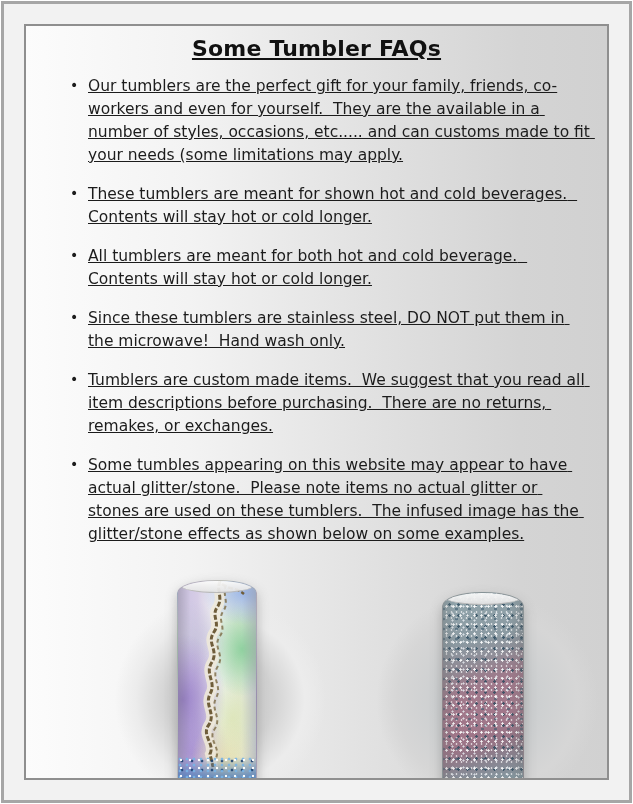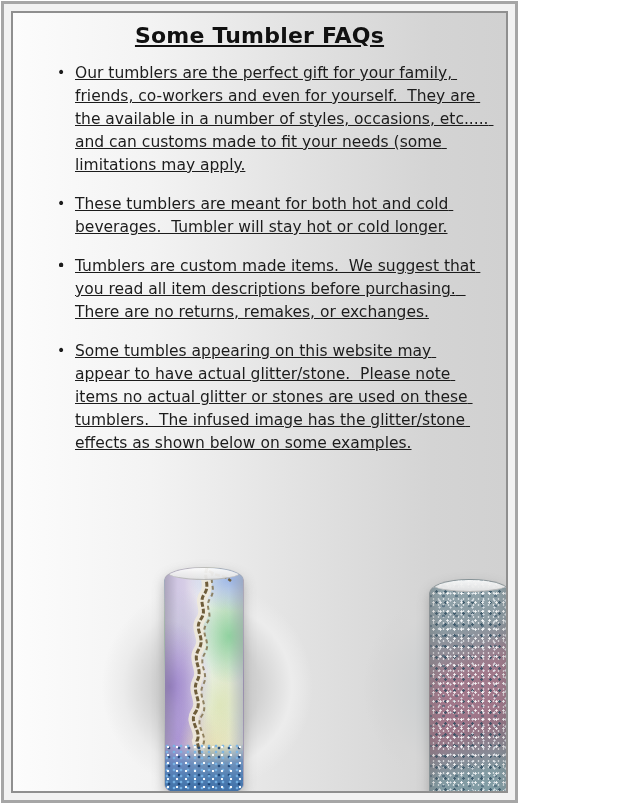--- a/index.html
+++ b/index.html
@@ -1,22 +1,22 @@
 <!DOCTYPE html>
 <html><head>
 <meta charset="utf-8">
 <style>
   html,body { margin:0; padding:0; }
   body {
     width:633px; height:804px; position:relative; background:#ffffff;
     font-family:"DejaVu Sans", sans-serif; overflow:hidden;
   }
   .frame {
-    position:absolute; left:1px; top:1px; width:517px; height:802px;
-    box-sizing:border-box; border:3px solid #a6a6a6; padding:7px; background:#f2f2f2;
+    position:absolute; left:1px; top:1px; width:631px; height:802px;
+    box-sizing:border-box; border:3px solid #a6a6a6; padding:20px; background:#f2f2f2;
   }
   .inner {
     width:100%; height:100%; box-sizing:border-box; border:2px solid #8f8f8f;
     position:relative; overflow:hidden;
     background:linear-gradient(to right,#fcfcfc 0%,#f3f3f3 28%,#e2e2e2 58%,#d4d4d4 85%,#d1d1d1 100%);
   }
   h1.title {
     margin:10px 0 0 0; text-align:center; font-size:22px; font-weight:bold;
     color:#111; text-decoration:underline; letter-spacing:.2px;
   }
@@ -107,27 +107,29 @@
 
     <h1 class="title">Some Tumbler FAQs</h1>
 
     <ul class="faq">
       <li>
         <span class="bullet">•</span>
         <span class="txt">Our tumblers are the perfect gift for your family, friends, co-workers and even for yourself.  They are the available in a number of styles, occasions, etc..... and can customs made to fit your needs (some limitations may apply.</span>
       </li>
       <li>
         <span class="bullet">•</span>
-        <span class="txt">These tumblers are meant for both hot and cold beverages.  Tumbler will stay hot or cold longer.</span>
+        <span class="txt">These tumblers are meant for shown hot and cold beverages.  Contents will stay hot or cold longer.</span>
       </li>
       <li>
         <span class="bullet">•</span>
+        <span class="txt">All tumblers are meant for both hot and cold beverage.  Contents will stay hot or cold longer.</span>
       </li>
       <li>
         <span class="bullet">•</span>
+        <span class="txt">Since these tumblers are stainless steel, DO NOT put them in the microwave!  Hand wash only.</span>
       </li>
       <li>
         <span class="bullet">•</span>
         <span class="txt">Tumblers are custom made items.  We suggest that you read all item descriptions before purchasing.  There are no returns, remakes, or exchanges.</span>
       </li>
       <li>
         <span class="bullet">•</span>
         <span class="txt">Some tumbles appearing on this website may appear to have actual glitter/stone.  Please note items no actual glitter or stones are used on these tumblers.  The infused image has the glitter/stone effects as shown below on some examples.</span>
       </li>
     </ul>

